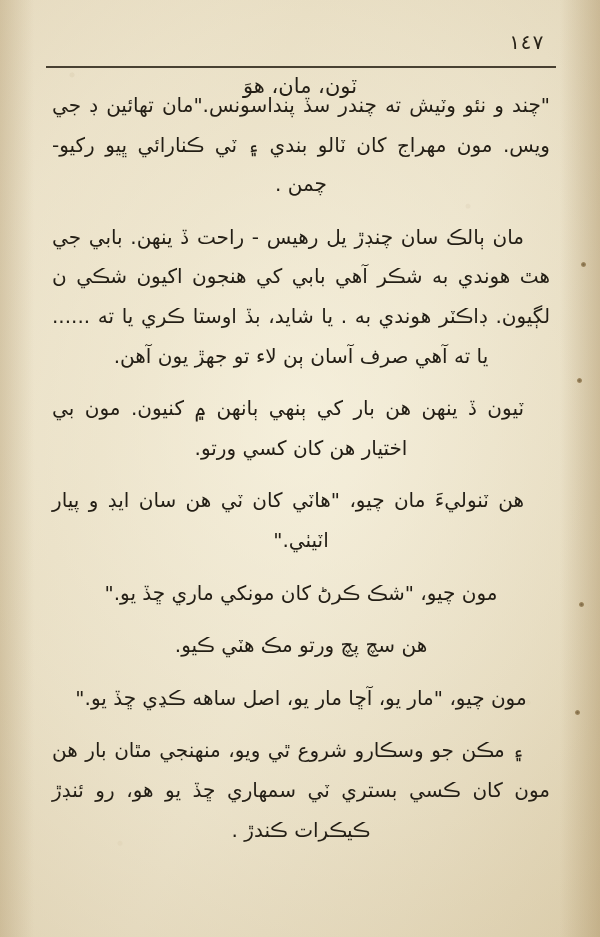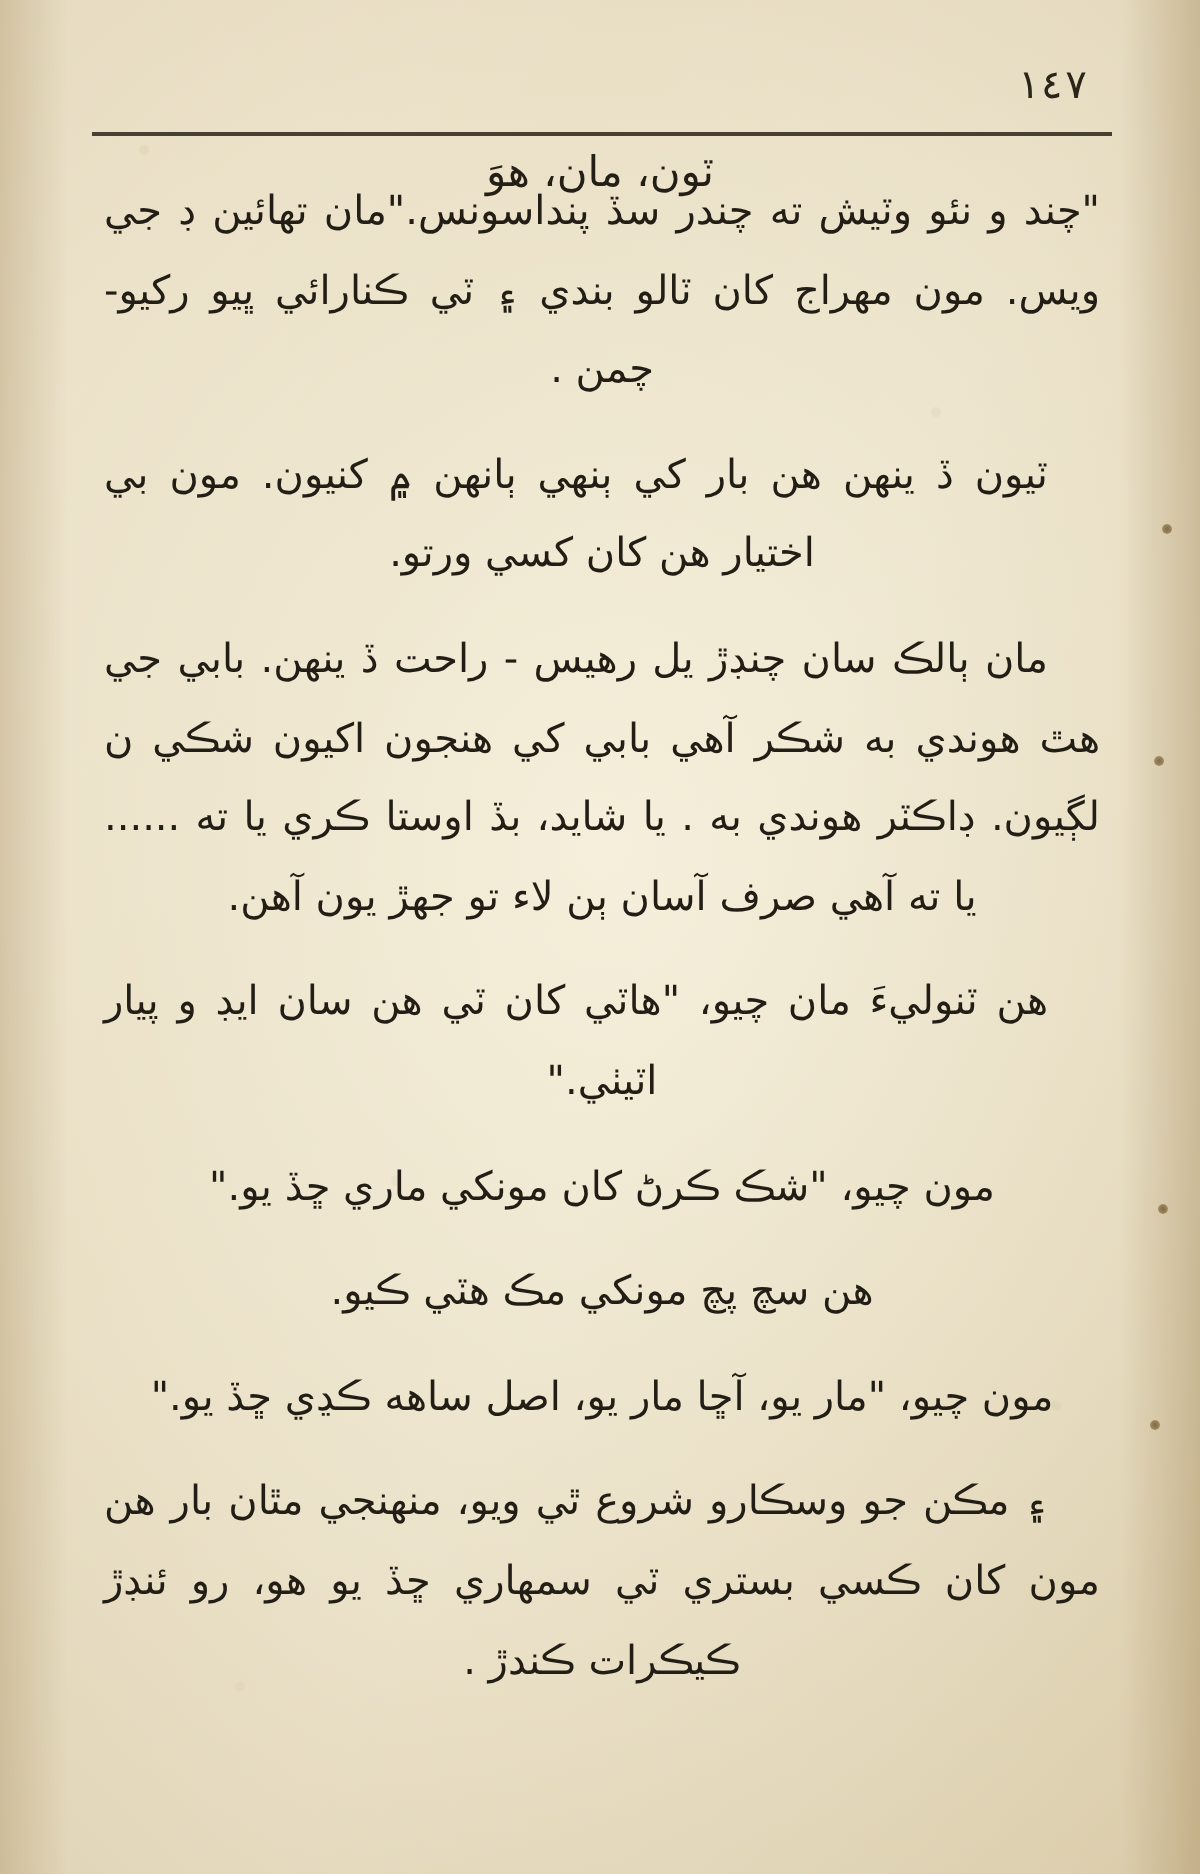--- a/index.html
+++ b/index.html
@@ -148,23 +148,23 @@
 <div class="content">
 
   <div class="header">
     <div class="folio">١٤٧</div>
     <div class="running-title">ٽون، مان، هوَ</div>
   </div>
   <div class="rule"></div>
 
   <div class="body-text">
     <p class="center-last">"چند و نئو وٽيش ته چندر سڏ پنداسونس."مان تهائين ڊ جي ويس. مون مهراج کان ٽالو بندي ۽ ٽي ڪنارائي ڀيو رکيو- چمن .</p>
+    <p class="indent center-last">مان ٻالڪ سان چنڊڙ يل رهيس - راحت ڏ ينهن. بابي جي هٿ هوندي به شڪر آهي بابي کي هنجون اکيون شڪي ن لڳيون. ڊاڪٽر هوندي به . يا شايد، بڏ اوستا ڪري يا ته ...... يا ته آهي صرف آسان ٻن لاء تو جهڙ يون آهن.</p>
     <p class="indent center-last">ٽيون ڏ ينهن هن بار کي ٻنهي ٻانهن ۾ کنيون. مون بي اختيار هن کان کسي ورتو.</p>
-    <p class="indent center-last">مان ٻالڪ سان چنڊڙ يل رهيس - راحت ڏ ينهن. بابي جي هٿ هوندي به شڪر آهي بابي کي هنجون اکيون شڪي ن لڳيون. ڊاڪٽر هوندي به . يا شايد، بڏ اوستا ڪري يا ته ...... يا ته آهي صرف آسان ٻن لاء تو جهڙ يون آهن.</p>
     <p class="indent center-last">هن ٽنوليءَ مان چيو، "هاٽي کان ٽي هن سان ايڊ و پيار اٽيٺي."</p>
     <p class="center-last">مون چيو، "شڪ ڪرڻ کان مونکي ماري ڇڏ يو."</p>
-    <p class="center-last">هن سچ پچ مونکي مڪ هٽي ڪيو.</p>
+    <p class="center-last">هن سچ پچ ورتو مڪ هٽي ڪيو.</p>
     <p class="center-last">مون چيو، "مار يو، آڇا مار يو، اصل ساهه ڪڍي ڇڏ يو."</p>
     <p class="indent center-last">۽ مڪن جو وسڪارو شروع ٿي ويو، منهنجي مٿان بار هن مون کان ڪسي بستري ٽي سمهاري ڇڏ يو هو، رو ئنڊڙ ڪيڪرات ڪندڙ .</p>
 
   </div>
 
 </div>
 
 </body></html>

